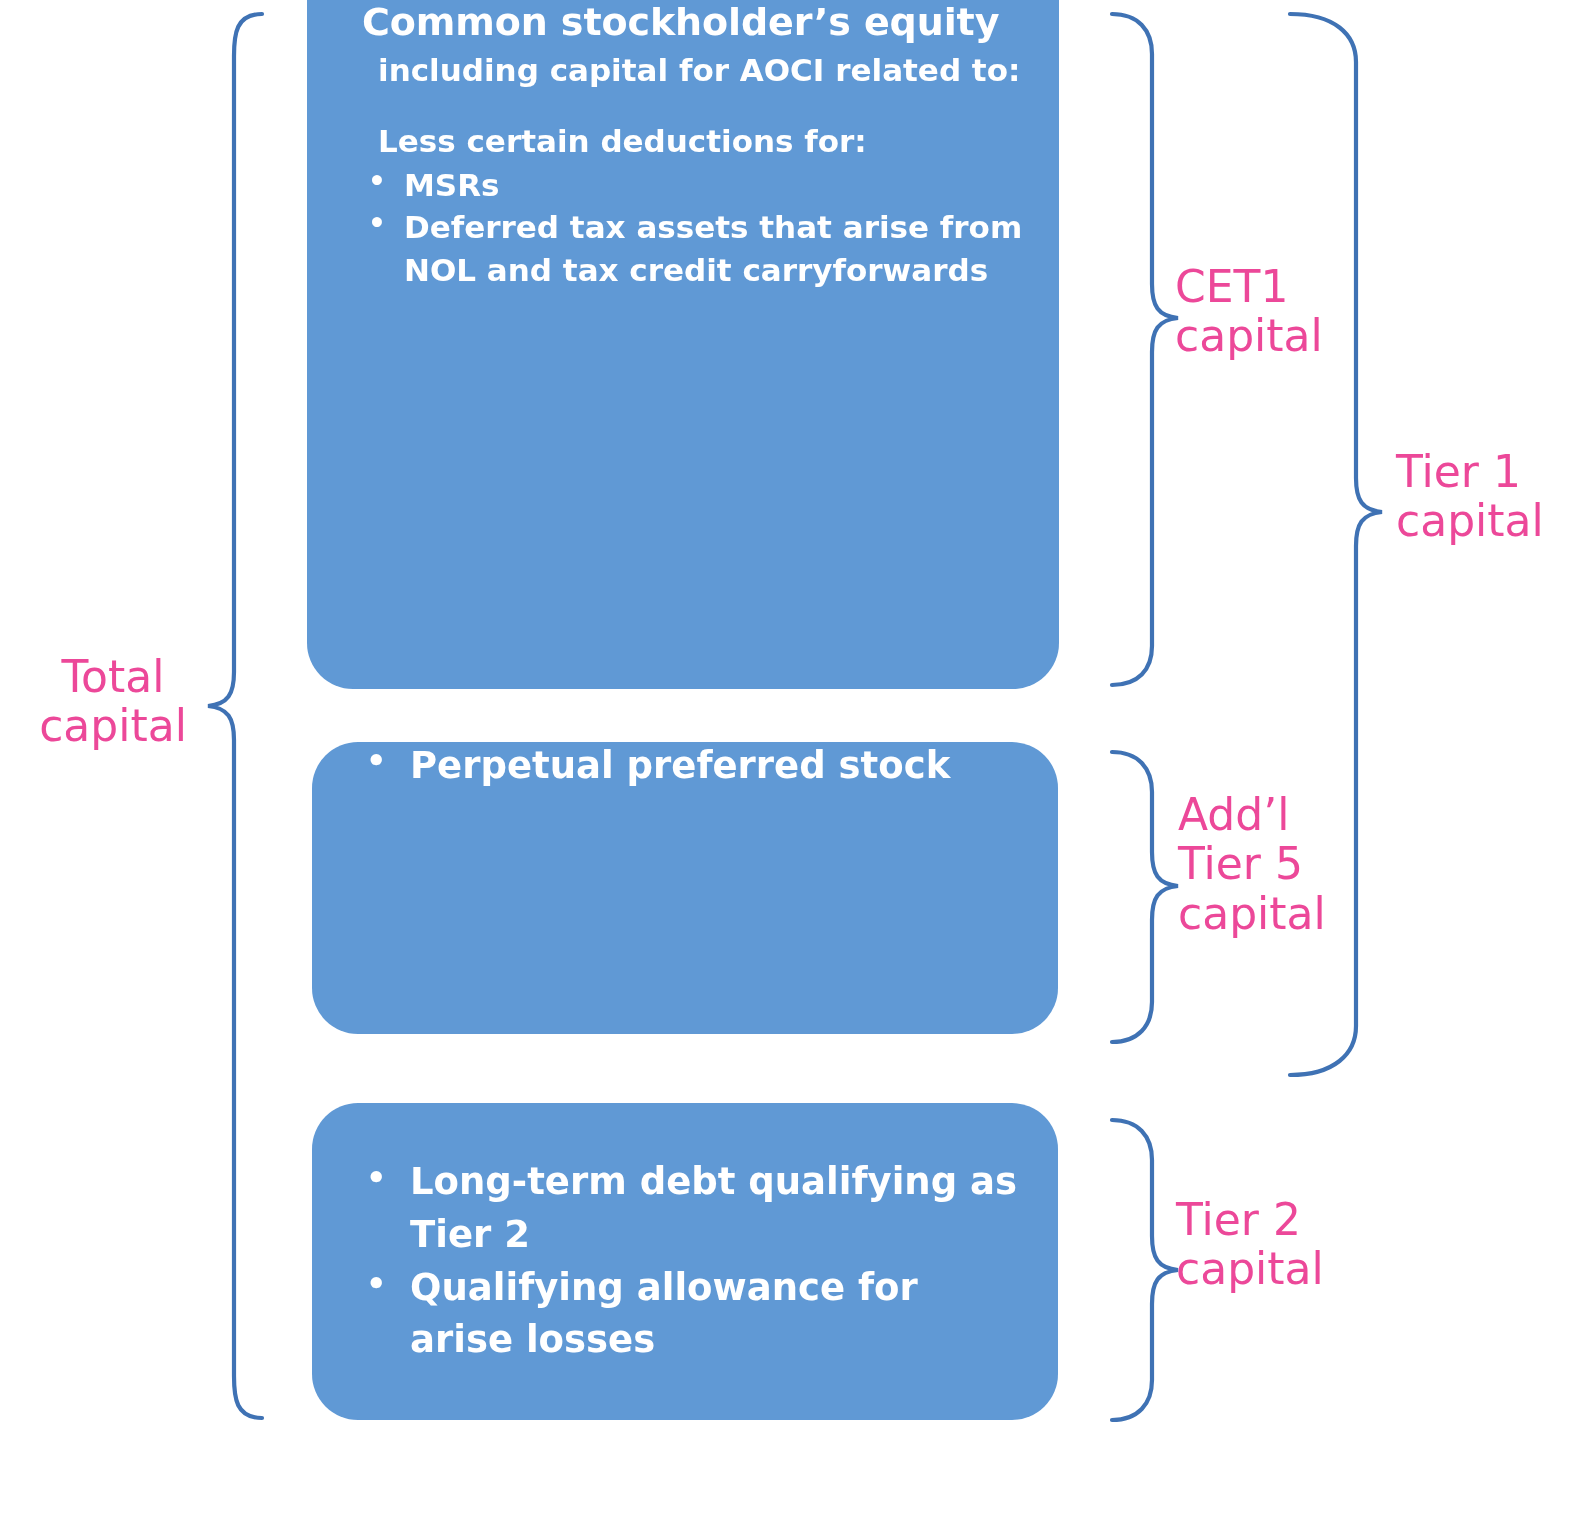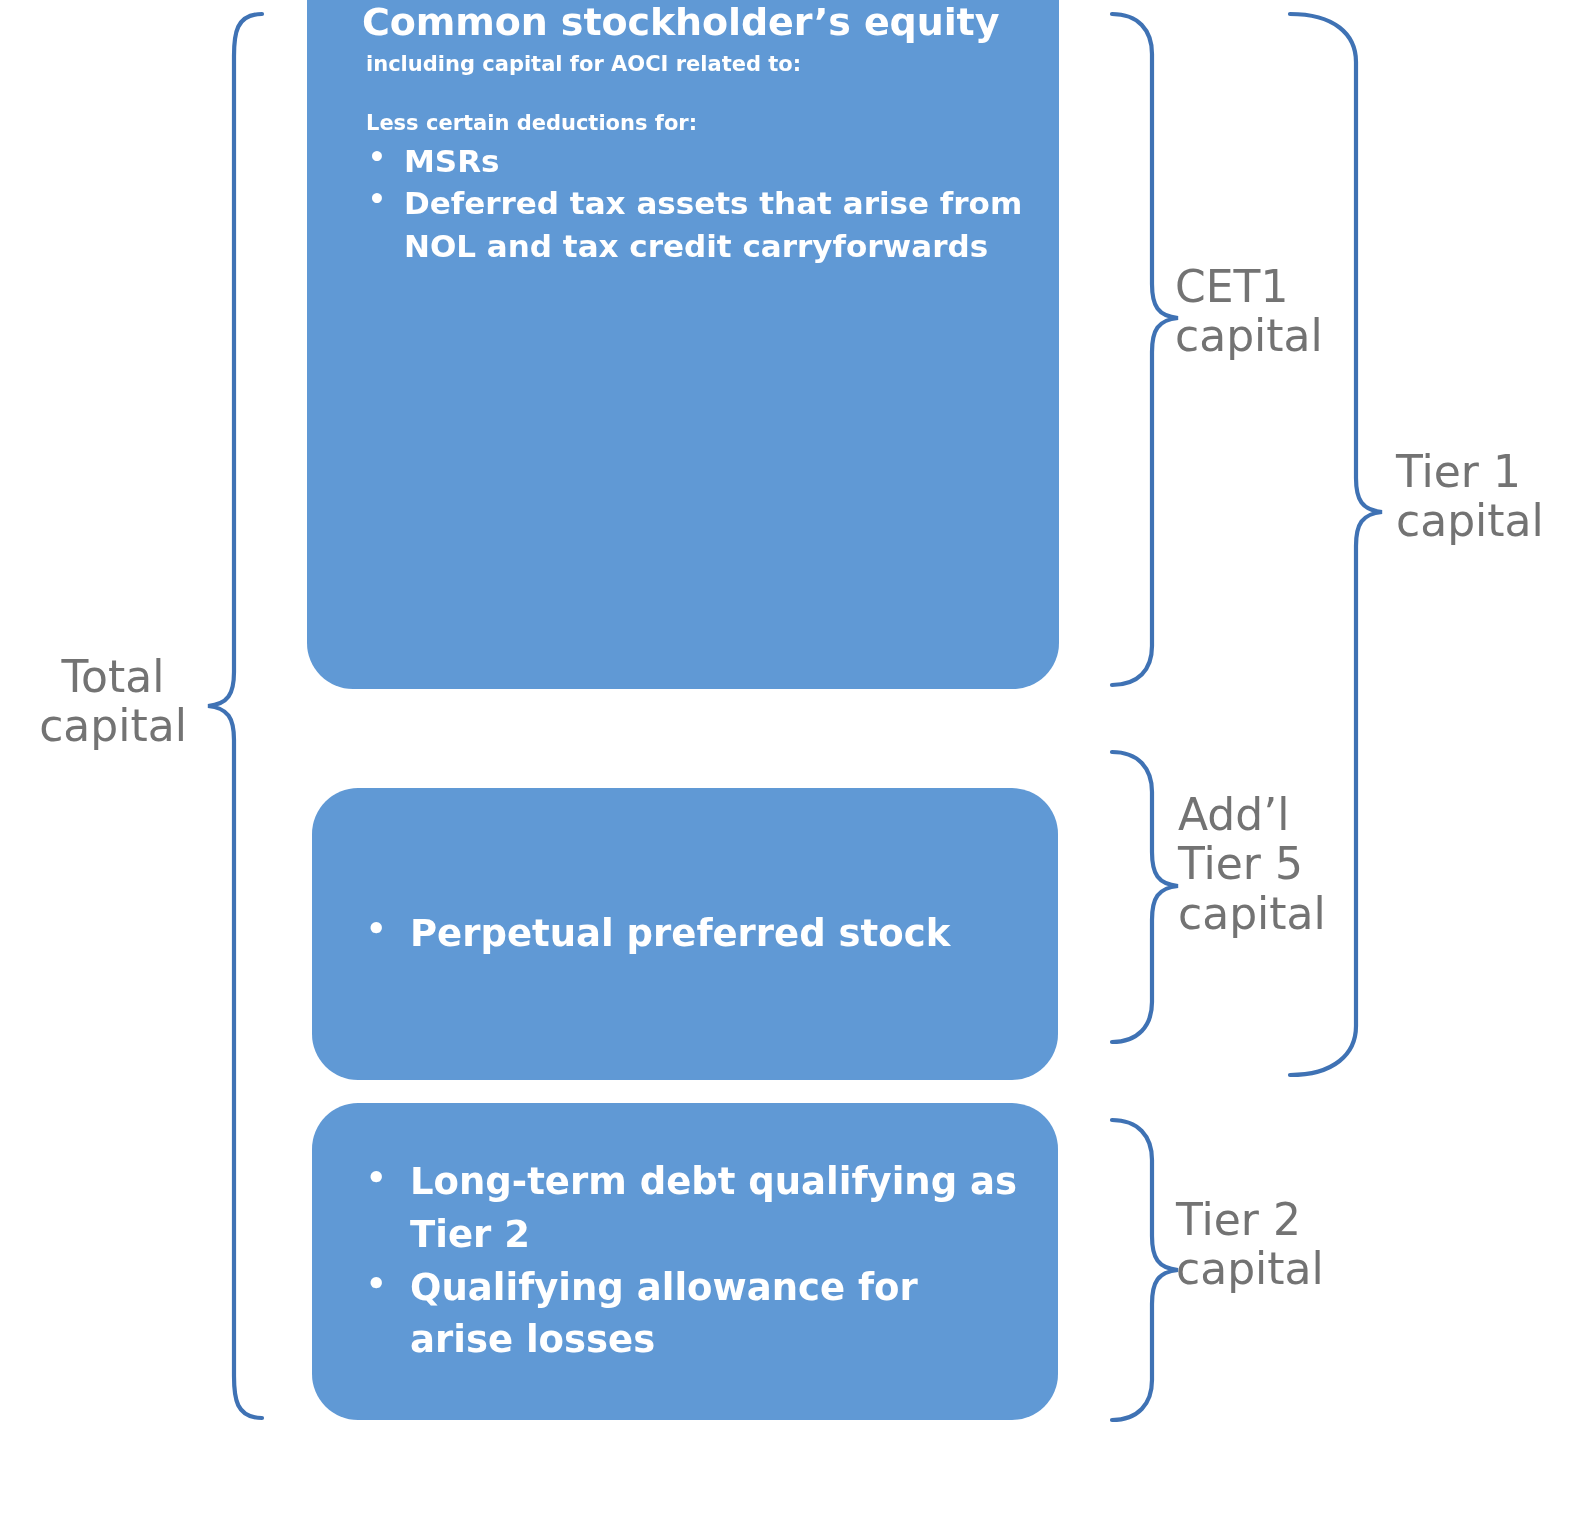--- a/index.html
+++ b/index.html
@@ -36,48 +36,48 @@
 
   #box-cet1 {
     left: 307px;
     top: -46px;
     width: 752px;
     height: 735px;
     padding: 46px 34px 0 55px;
   }
   #box-at1 {
     left: 312px;
-    top: 788px;
+    top: 742px;
     width: 746px;
     height: 292px;
     padding: 0 34px 0 50px;
     display: flex;
-    align-items: center;
+    align-items: flex-start;
   }
   #box-t2 {
     left: 312px;
     top: 1103px;
     width: 746px;
     height: 317px;
     padding: 0 34px 0 50px;
     display: flex;
     align-items: center;
     justify-content: center;
   }
 
   .box-title {
     font-size: 38px;
     line-height: 1.18;
     margin: 0 0 7px 0;
     letter-spacing: -0.1px;
   }
   .box-sub {
-    font-size: 21px;
+    font-size: 31px;
     line-height: 1.2;
-    margin: 0 0 4px 4px;
+    margin: 0 0 4px 16px;
   }
   .blist {
     list-style: none;
     margin: 0 0 0 0;
     padding: 0;
   }
   .blist li {
     font-size: 31px;
     line-height: 1.36;
     position: relative;
@@ -118,21 +118,21 @@
     left: 4px;
     top: -1px;
     font-size: 32px;
   }
 
   
   .brace-label {
     position: absolute;
     font-family: "DejaVu Sans", sans-serif;
     font-weight: normal;
-    color: #737373;
+    color: #ec4899;
     font-size: 44px;
     line-height: 1.12;
     white-space: pre;
   }
   #label-total  { left: 18px;   top: 652px;  text-align: center; width: 190px; }
   #label-cet1   { left: 1175px; top: 262px;  }
   #label-at1    { left: 1178px; top: 790px;  }
   #label-tier2  { left: 1176px; top: 1195px; }
   #label-tier1  { left: 1396px; top: 447px;  }
 

